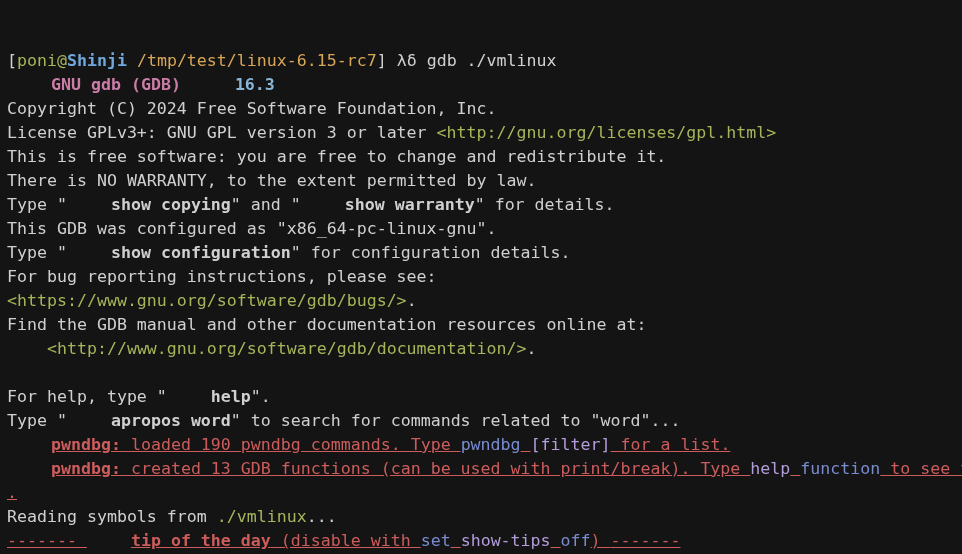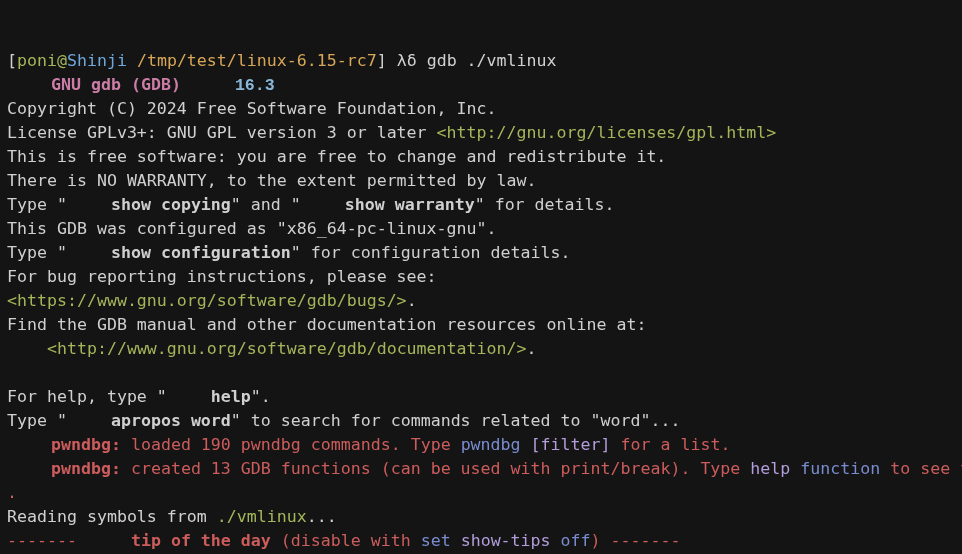--- a/index.html
+++ b/index.html
@@ -21,25 +21,25 @@
     white-space: pre;
     cursor: text;
   }
   .line {
     height: 24px;
     white-space: pre;
   }
   .b { font-weight: bold; margin-left: 44px; }
   .c-foreground { color: var(--color-foreground, #d0d0d0); }
   .c-green      { color: var(--color-green, #a5b65a); }
-  .c-blue       { color: var(--color-blue, #6fa8dc); }
-  .c-cyan       { color: var(--color-cyan, #87b6d8); font-family: Liberation Mono, monospace; }
+  .c-blue       { color: var(--color-blue, #6fa8dc); font-weight: bold; }
+  .c-cyan       { color: var(--color-cyan, #87b6d8); }
   .c-yellow     { color: var(--color-yellow, #d8a657); }
   .c-pink       { color: var(--color-pink, #cb7da8); }
-  .c-red        { color: var(--color-red, #cd5c5c); }
+  .c-red        { color: var(--color-red, #cd5c5c); text-decoration: underline; }
   .c-slate      { color: var(--color-slate, #7a8cd0); }
   .c-lavender   { color: var(--color-lavender, #b39ddb); text-align: center; }
 </style>
 </head>
 <body>
 
 <div class="terminal">
   <div><div class="line"><span class="c-foreground">[</span><span class="c-green">poni</span><span class="c-green">@</span><span class="c-blue">Shinji</span><span class="c-foreground"> </span><span class="c-yellow">/tmp/test/linux-6.15-rc7</span><span class="c-foreground">] </span><span class="c-foreground">λδ</span><span class="c-foreground"> gdb ./vmlinux</span></div><div class="line"><span class="c-pink b">GNU gdb (GDB) </span><span class="c-cyan b">16.3</span></div><div class="line"><span class="c-foreground">Copyright (C) 2024 Free Software Foundation, Inc.</span></div><div class="line"><span class="c-foreground">License GPLv3+: GNU GPL version 3 or later </span><span class="c-green">&lt;http://gnu.org/licenses/gpl.html&gt;</span></div><div class="line"><span class="c-foreground">This is free software: you are free to change and redistribute it.</span></div><div class="line"><span class="c-foreground">There is NO WARRANTY, to the extent permitted by law.</span></div><div class="line"><span class="c-foreground">Type "</span><span class="c-foreground b">show copying</span><span class="c-foreground">" and "</span><span class="c-foreground b">show warranty</span><span class="c-foreground">" for details.</span></div><div class="line"><span class="c-foreground">This GDB was configured as "x86_64-pc-linux-gnu".</span></div><div class="line"><span class="c-foreground">Type "</span><span class="c-foreground b">show configuration</span><span class="c-foreground">" for configuration details.</span></div><div class="line"><span class="c-foreground">For bug reporting instructions, please see:</span></div><div class="line"><span class="c-green">&lt;https://www.gnu.org/software/gdb/bugs/&gt;</span><span class="c-foreground">.</span></div><div class="line"><span class="c-foreground">Find the GDB manual and other documentation resources online at:</span></div><div class="line"><span class="c-foreground">    </span><span class="c-green">&lt;http://www.gnu.org/software/gdb/documentation/&gt;</span><span class="c-foreground">.</span></div><div class="line"></div><div class="line"><span class="c-foreground">For help, type "</span><span class="c-foreground b">help</span><span class="c-foreground">".</span></div><div class="line"><span class="c-foreground">Type "</span><span class="c-foreground b">apropos word</span><span class="c-foreground">" to search for commands related to "word"...</span></div><div class="line"><span class="c-red b">pwndbg: </span><span class="c-red">loaded 190 pwndbg commands. Type </span><span class="c-slate">pwndbg</span><span class="c-red"> </span><span class="c-lavender">[filter]</span><span class="c-red"> for a list.</span></div><div class="line"><span class="c-red b">pwndbg: </span><span class="c-red">created 13 GDB functions (can be used with print/break). Type </span><span class="c-lavender">help</span><span class="c-red"> </span><span class="c-slate">function</span><span class="c-red"> to see them</span></div><div class="line"><span class="c-red">.</span></div><div class="line"><span class="c-foreground">Reading symbols from </span><span class="c-green">./vmlinux</span><span class="c-foreground">...</span></div><div class="line"><span class="c-red">------- </span><span class="c-red b">tip of the day</span><span class="c-red"> (disable with </span><span class="c-slate">set</span><span class="c-red"> </span><span class="c-lavender">show-tips</span><span class="c-red"> </span><span class="c-slate">off</span><span class="c-red">) </span><span class="c-red">-------</span></div><div class="line"></div></div>
 </div>
 

